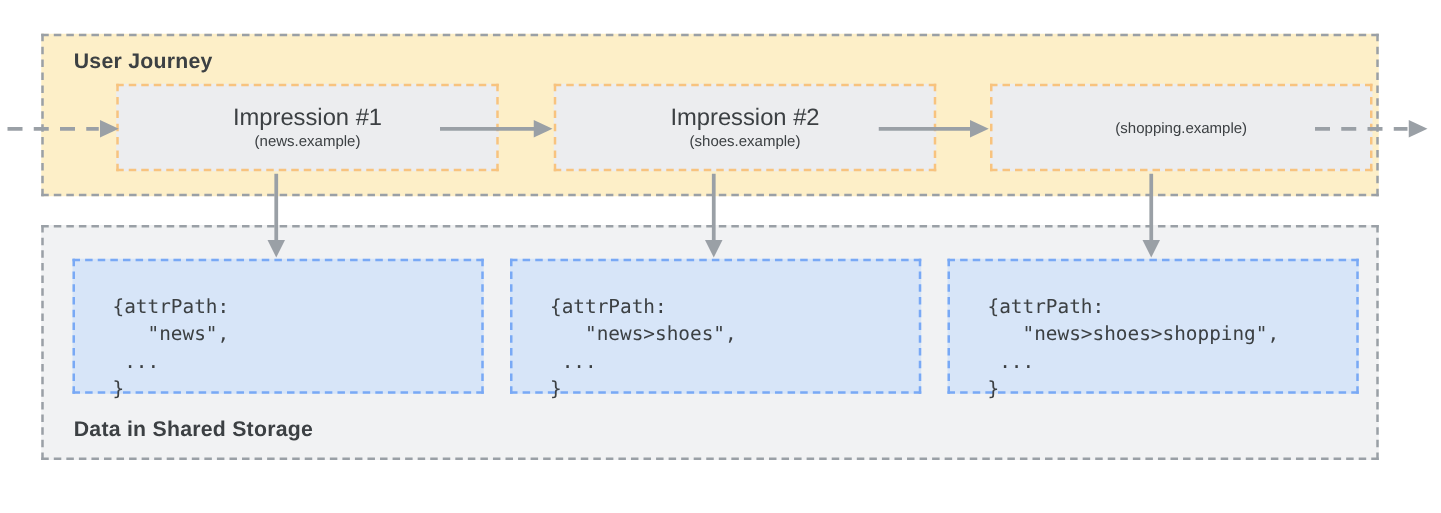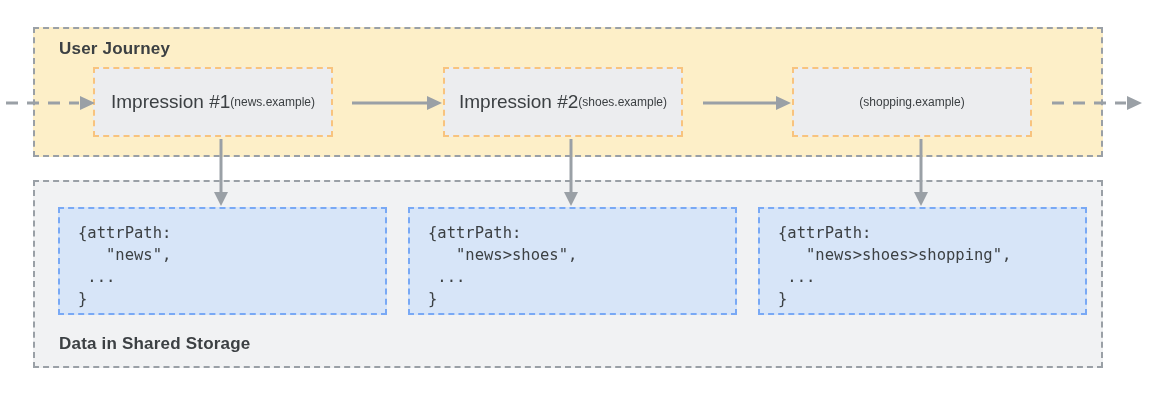--- a/index.html
+++ b/index.html
@@ -38,26 +38,26 @@
     color: var(--text_dark, #3c4043);
     letter-spacing: 0.2px;
   }
   .region.journey .region-label { top: 10px; }
   .region.storage .region-label { bottom: 12px; }
 
   .impression-box {
     position: absolute;
     box-sizing: border-box;
     top: 67px;
-    width: 240px;
+    width: 306px;
     height: 70px;
     background: var(--impression_bg, #ecedef);
     border: 2px dashed var(--impression_border, #f8c37e);
     display: flex;
-    flex-direction: row;
+    flex-direction: column;
     align-items: center;
     justify-content: center;
     line-height: 1.22;
   }
   .impression-box .title {
     font-size: 19px;
     color: var(--text_dark, #3c4043);
   }
   .impression-box .domain {
     font-size: 12px;
@@ -73,21 +73,21 @@
     top: 207px;
     width: 329px;
     height: 108px;
     background: var(--code_bg, #d7e5f8);
     border: 2px dashed var(--code_border, #79a9f5);
   }
   #code-1 { left: 58px; }
   #code-2 { left: 408px; }
   #code-3 { left: 758px; }
   .code-box pre {
-    margin: 0;
+    margin: 12px;
     padding: 13px 0 0 18px;
     font-family: "DejaVu Sans Mono", "Liberation Mono", monospace;
     font-size: 15.5px;
     line-height: 22px;
     color: var(--text_dark, #3c4043);
     white-space: pre;
   }
 
   svg.arrow-layer {
     position: absolute;

